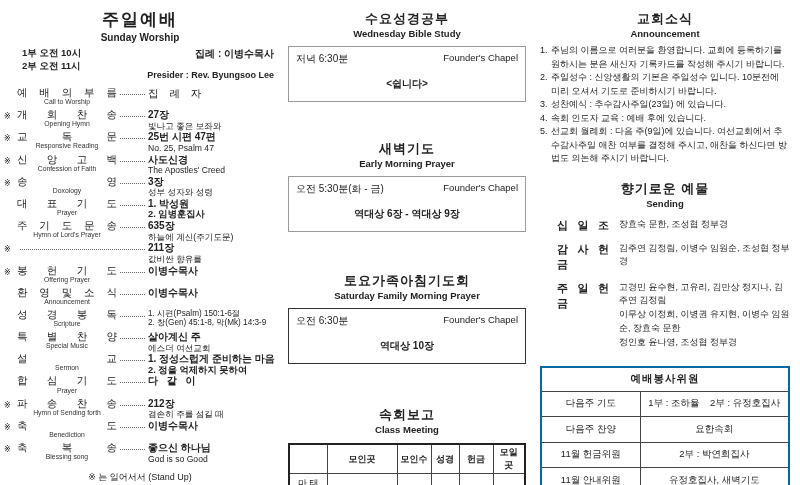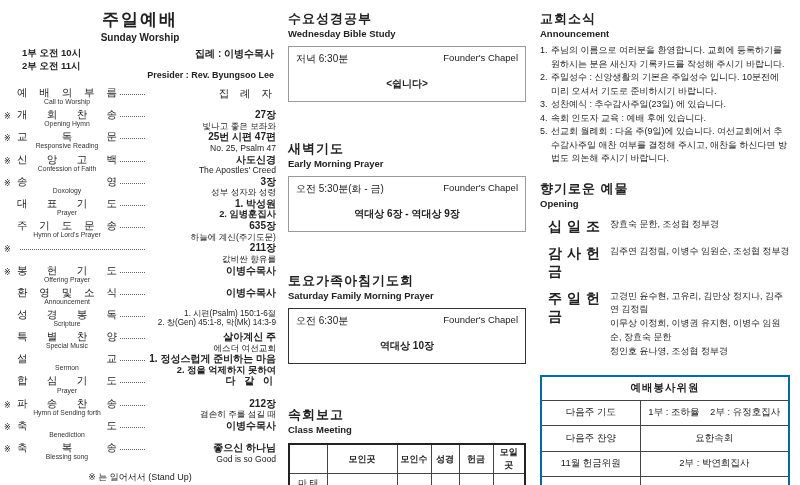--- a/index.html
+++ b/index.html
@@ -18,36 +18,36 @@
   .w-presider .kr { font-size:10px; font-weight:bold; }
   .w-presider .en { font-size:9px; font-weight:bold; margin-top:9px; }
 
   .order { margin-top:6px; }
   .order-row { display:flex; align-items:flex-start; height:22.2px; }
   .order-row .mark { width:13px; font-size:8px; padding-top:4px; text-align:left; color:#222; }
   .order-row .label { width:100px; }
   .order-row .label .kr { font-size:10.5px; line-height:1.15; text-align:justify; text-align-last:justify; }
   .order-row .label .en { font-size:6.8px; color:#333; text-align:center; margin-top:0px; }
   .order-row .leader { flex:1; border-bottom:1.5px dotted #666; height:9px; margin:0 3px; }
-  .order-row .value { width:128px; text-align:right; padding-top:1px; }
+  .order-row .value { width:128px; text-align:left; padding-top:1px; }
   .order-row .value .v1 { font-size:10px; font-weight:bold; line-height:1.15; }
   .order-row .value .v2 { font-size:8.6px; line-height:1.2; }
   .order-row.v1-plain .value .v1 { font-weight:normal; letter-spacing:4px; font-size:10.5px; }
   .order-row.v-small .value .v1 { font-weight:normal; font-size:8.2px; }
   .order-row.v-small .value .v2 { font-size:8.2px; }
   .order-row.v2-bold .value .v2 { font-weight:bold; font-size:9.3px; }
   .order-row.v1-spaced .value .v1 { letter-spacing:3px; }
 
   .w-foot { margin-top:8px; text-align:center; }
   .w-foot div { font-size:9.5px; line-height:1.5; }
   .w-foot .f1 { font-size:9px; }
 
   
   .col-mid { width:250px; padding:10px 6px 0 6px; }
-  .sec-title { }
+  .sec-title { text-align:center; }
   .sec-title .kr { font-size:13px; font-weight:bold; letter-spacing:1px; }
   .sec-title .en { font-size:9.5px; font-weight:bold; margin-top:0px; }
 
   .info-box { border:1px solid #9a9a9a; margin-top:7px; padding:5px 7px 10px 7px; }
   .info-box.strong { border:1.5px solid #333; }
   .ib-top { display:flex; justify-content:space-between; }
   .ib-time { font-size:10px; }
   .ib-place { font-size:9.5px; }
   .ib-note { text-align:center; font-size:10px; margin-top:11px;font-weight:bold; }
   .gap1 { height:38px; } .gap2 { height:40px; } .gap3 { height:42px; }
@@ -62,21 +62,21 @@
 
   
   .col-right { width:268px; padding:10px 10px 0 8px; }
   .ann-list { margin-top:5px; list-style:none; }
   .ann-list li { display:flex; font-size:9px; line-height:1.5; }
   .ann-list .num { width:11px; flex:none; }
   .ann-list .txt { flex:1; }
 
   .offering { margin-top:14px; }
   .off-entry { display:flex; margin-top:9px; padding-left:8px; }
-  .off-entry .lab { width:52px; flex:none; font-size:14px; font-weight:bold; text-align:justify; text-align-last:justify; margin-right:10px; padding-top:0px; }
+  .off-entry .lab { width:52px; flex:none; font-size:11px; font-weight:bold; text-align:justify; text-align-last:justify; margin-right:10px; padding-top:0px;margin-left:9px; }
   .off-entry .names { font-size:9px; line-height:1.55; }
 
   .committee-table { width:100%; margin-top:16px; border:2px solid #0369a1; }
   .committee-table th, .committee-table td { border:1px solid #444; font-size:9.5px; text-align:center; }
   .committee-table th { height:24px; font-weight:bold; font-size:10.5px; letter-spacing:1px; }
   .committee-table td { height:25.5px; }
   .committee-table .cc0 { width:40%; }
 </style>
 </head>
 <body>
@@ -401,21 +401,21 @@
         </li>
         <li>
           <span class="num">5.</span>
           <span class="txt">선교회 월례회 : 다음 주(9일)에 있습니다. 여선교회에서 추수감사주일 애찬 여부를 결정해 주시고, 애찬을 하신다면 방법도 의논해 주시기 바랍니다.</span>
         </li>
       </ul>
 
     <div class="offering">
       <div class="sec-title">
         <div class="kr">향기로운 예물</div>
-        <div class="en">Opening</div>
+        <div class="en">Sending</div>
       </div>
       <div class="off-entry">
         <span class="lab">십 일 조</span>
         <span class="names">장효숙 문한, 조성협 정부경</span>
       </div>
       <div class="off-entry">
         <span class="lab">감 사 헌 금</span>
         <span class="names">김주연 김정림, 이병수 임원순, 조성협 정부경</span>
       </div>
       <div class="off-entry">

